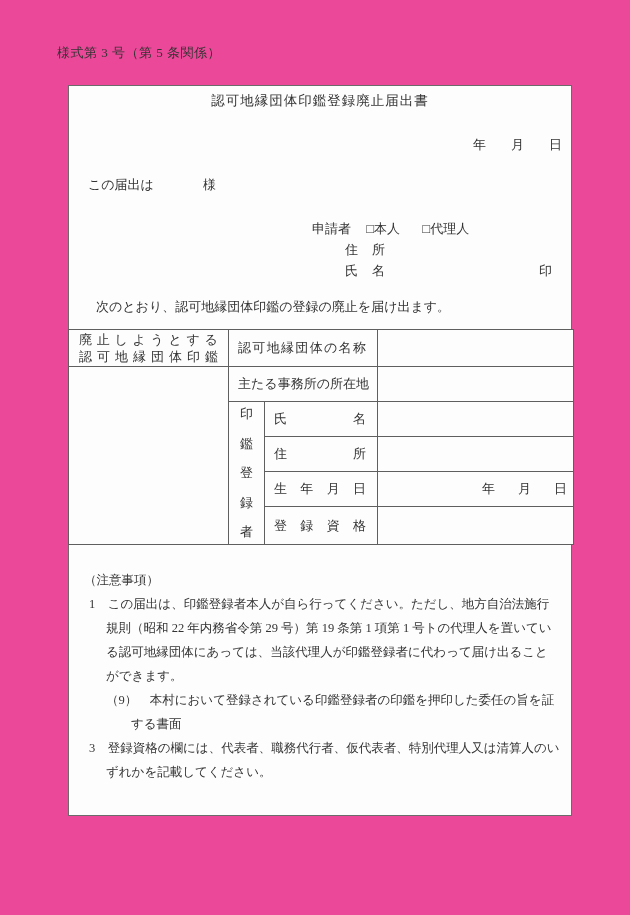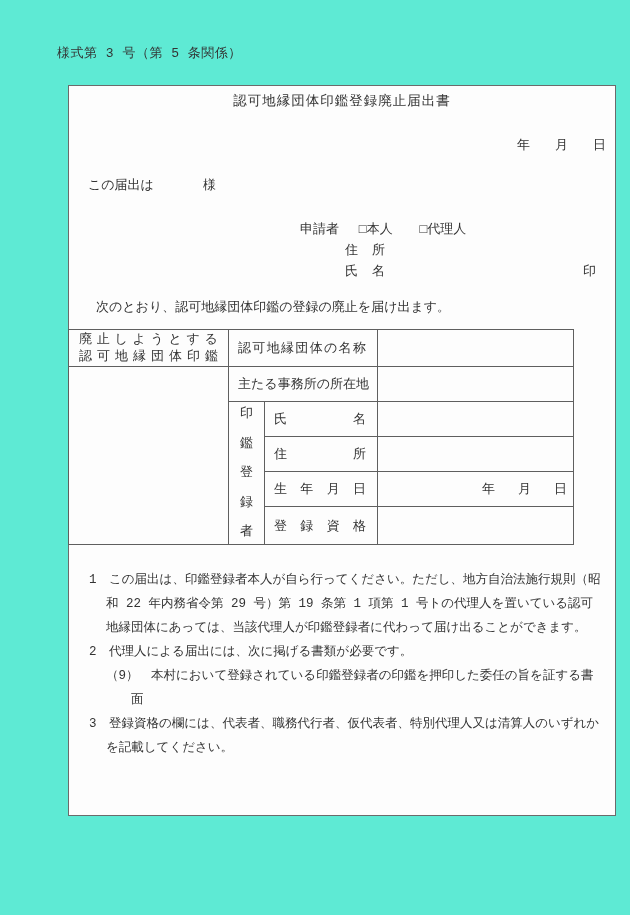--- a/index.html
+++ b/index.html
@@ -1,37 +1,37 @@
 <!DOCTYPE html>
 <html><head>
 <meta charset="utf-8">
 <style>
   html,body{margin:0;padding:0;background:#e8e8e8;}
   .page{
     position:relative;
     width:630px;height:915px;
-    background:#5eead4;
-    font-family:Liberation Mono, monospace;
+    background:#ec4899;
+    font-family:Liberation Serif, serif;
     color:#333;
     font-size:13px;
     overflow:hidden;
     margin:0 auto;
   }
   .form-number{position:absolute;left:57px;top:44px;font-size:13px;letter-spacing:.5px;}
   .outer-box{
-    position:absolute;left:68px;top:85px;width:548px;height:731px;
+    position:absolute;left:68px;top:85px;width:504px;height:731px;
     border:1px solid #6b6b6b;box-sizing:border-box;background:#fdfdfd;
   }
   .title{position:absolute;top:6px;left:0;width:100%;text-align:center;font-size:13.5px;letter-spacing:1px;}
   .date-line{position:absolute;top:50px;left:0;width:100%;box-sizing:border-box;
     display:flex;justify-content:flex-end;gap:25px;padding-right:9px;}
   .addressee{position:absolute;top:90px;left:19px;}
   .addressee .honorific{margin-left:49px;}
   .applicant{position:absolute;top:134px;left:231px;right:1px;height:62px;}
-  .app-line{position:absolute;left:0;white-space:nowrap;}
+  .app-line{position:absolute;left:12px;white-space:nowrap;}
   .app-line .opt1{margin-left:12px;}
   .app-line .opt2{margin-left:19px;}
   .app-sub{position:absolute;left:45px;display:flex;gap:14px;}
   .seal-mark{position:absolute;right:18px;top:42px;}
   .declaration{position:absolute;top:212px;left:27px;white-space:nowrap;}
   table.form-table{
     position:absolute;top:243px;left:-1px;width:506px;
     border-collapse:collapse;table-layout:fixed;
   }
   table.form-table td{
@@ -207,20 +207,20 @@
                 <span>資</span>
                 <span>格</span>
               </div>
         </td>
         <td></td>
       </tr>
     </tbody>
       </table>
 
     <div class="notes">
+      <div class="note-heading">（注意事項）</div>
       <div class="note-item">1　この届出は、印鑑登録者本人が自ら行ってください。ただし、地方自治法施行規則（昭和 22 年内務省令第 29 号）第 19 条第 1 項第 1 号トの代理人を置いている認可地縁団体にあっては、当該代理人が印鑑登録者に代わって届け出ることができます。</div>
-      <div class="note-item">2　代理人による届出には、次に掲げる書類が必要です。</div>
       <div class="note-sub">（9）　本村において登録されている印鑑登録者の印鑑を押印した委任の旨を証する書面</div>
       <div class="note-item">3　登録資格の欄には、代表者、職務代行者、仮代表者、特別代理人又は清算人のいずれかを記載してください。</div>
     </div>
 
   </div>
 </div>
 
 </body></html>

